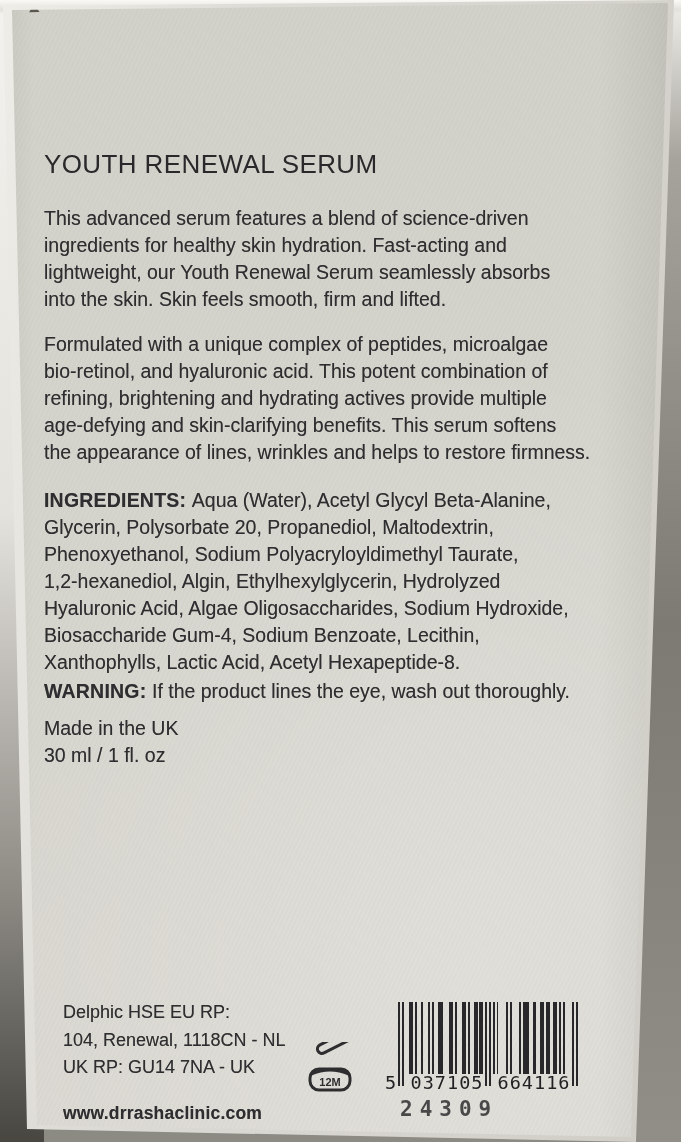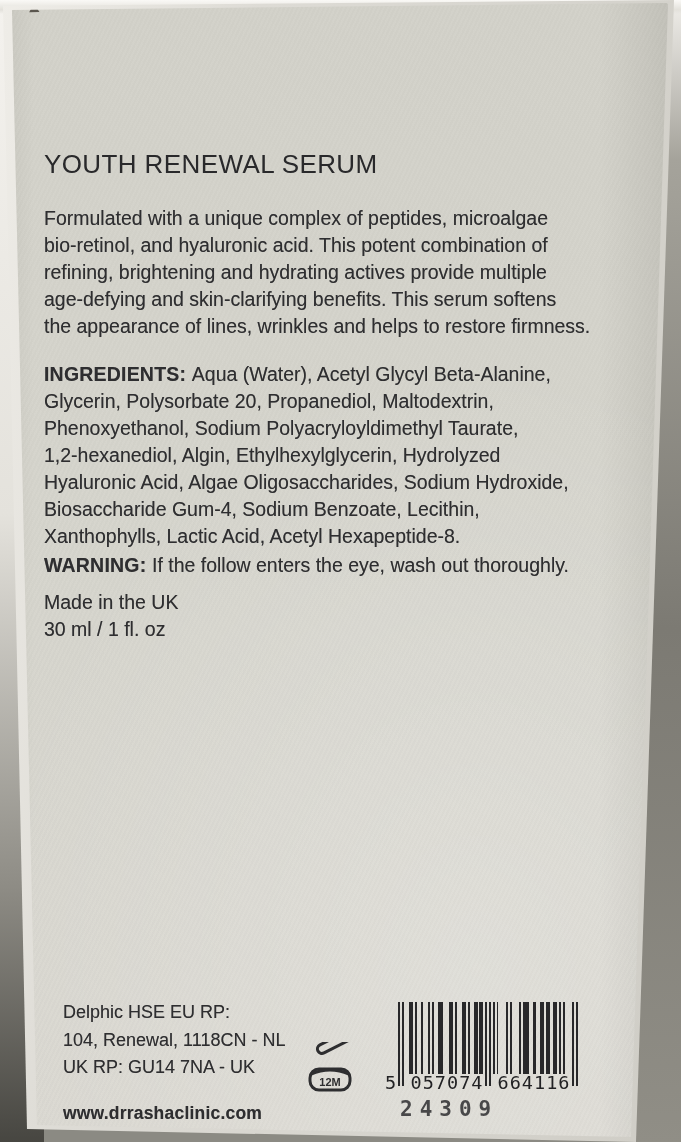--- a/index.html
+++ b/index.html
@@ -84,33 +84,37 @@
 </head>
 <body>
 
 <div class="photo-bg">
   <div class="box-bevel"></div>
   <div class="box-face">
     <span class="corner-smudge"></span>
 
     <div class="main-text">
       <h1 class="product-title">YOUTH RENEWAL SERUM</h1>
+      <p class="body-text p1">This advanced serum features a blend of science-driven
+ingredients for healthy skin hydration. Fast-acting and
+lightweight, our Youth Renewal Serum seamlessly absorbs
+into the skin. Skin feels smooth, firm and lifted.</p>
       <p class="body-text p2">Formulated with a unique complex of peptides, microalgae
 bio-retinol, and hyaluronic acid. This potent combination of
 refining, brightening and hydrating actives provide multiple
 age-defying and skin-clarifying benefits. This serum softens
 the appearance of lines, wrinkles and helps to restore firmness.</p>
       <p class="body-text ing"><strong class="runin">INGREDIENTS: </strong><span>Aqua (Water), Acetyl Glycyl Beta-Alanine,
 Glycerin, Polysorbate 20, Propanediol, Maltodextrin,
 Phenoxyethanol, Sodium Polyacryloyldimethyl Taurate,
 1,2-hexanediol, Algin, Ethylhexylglycerin, Hydrolyzed
 Hyaluronic Acid, Algae Oligosaccharides, Sodium Hydroxide,
 Biosaccharide Gum-4, Sodium Benzoate, Lecithin,
 Xanthophylls, Lactic Acid, Acetyl Hexapeptide-8.</span></p>
-      <p class="body-text warn"><strong class="runin">WARNING: </strong><span>If the follow enters the eye, wash out thoroughly.</span></p>
+      <p class="body-text warn"><strong class="runin">WARNING: </strong><span>If the product lines the eye, wash out thoroughly.</span></p>
       <p class="body-text">Made in the UK</p>
       <p class="body-text">30 ml / 1 fl. oz</p>
     </div>
 
     <div class="distributor">
       <div class="address">Delphic HSE EU RP:
 104, Renewal, 1118CN - NL
 UK RP: GU14 7NA - UK</div>
       <div class="website">www.drrashaclinic.com</div>
     </div>
@@ -152,20 +156,20 @@
           <rect x="142.11" y="0" width="3.79" height="72" fill="#28282a"></rect>
           <rect x="147.79" y="0" width="3.79" height="72" fill="#28282a"></rect>
           <rect x="155.37" y="0" width="3.79" height="72" fill="#28282a"></rect>
           <rect x="161.05" y="0" width="1.89" height="72" fill="#28282a"></rect>
           <rect x="164.84" y="0" width="1.89" height="72" fill="#28282a"></rect>
           <rect x="174.32" y="0" width="1.89" height="84" fill="#28282a"></rect>
           <rect x="178.11" y="0" width="1.89" height="84" fill="#28282a"></rect>
         </svg>
       <div class="bc-digits">
         <span class="d-lead">5</span>
-        <span class="d-g1">057074</span>
+        <span class="d-g1">037105</span>
         <span class="d-g2">664116</span>
       </div>
     </div>
 
     <div class="batch">24309</div>
   </div>
 </div>
 
 </body></html>

